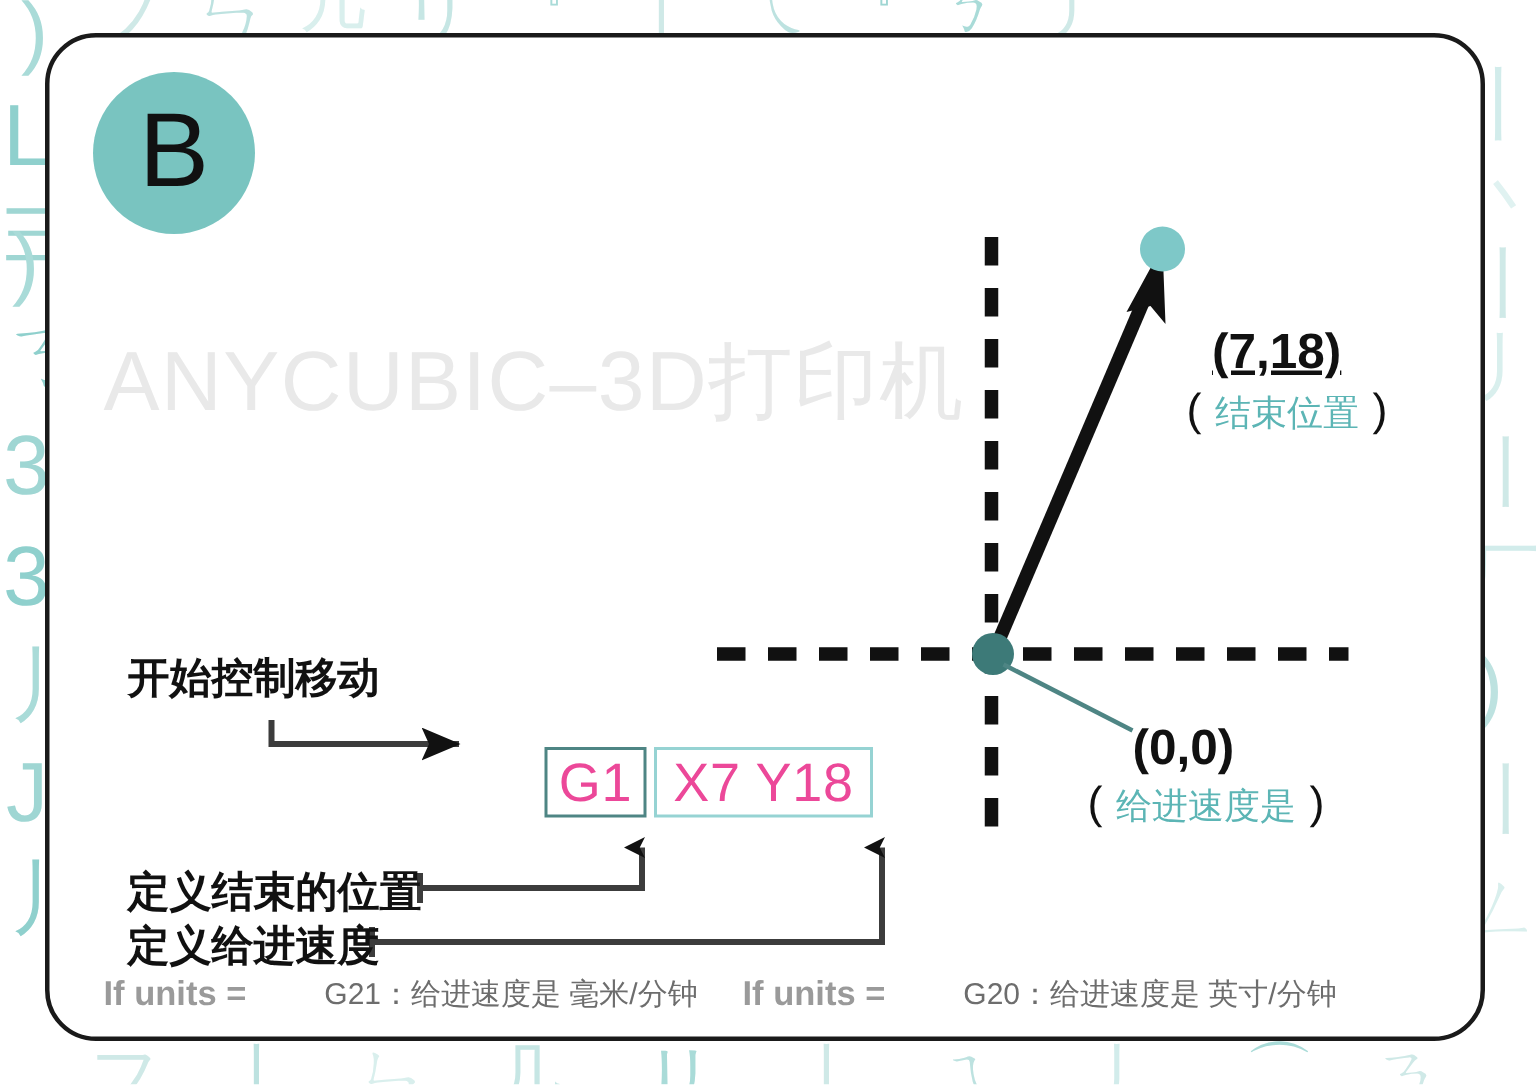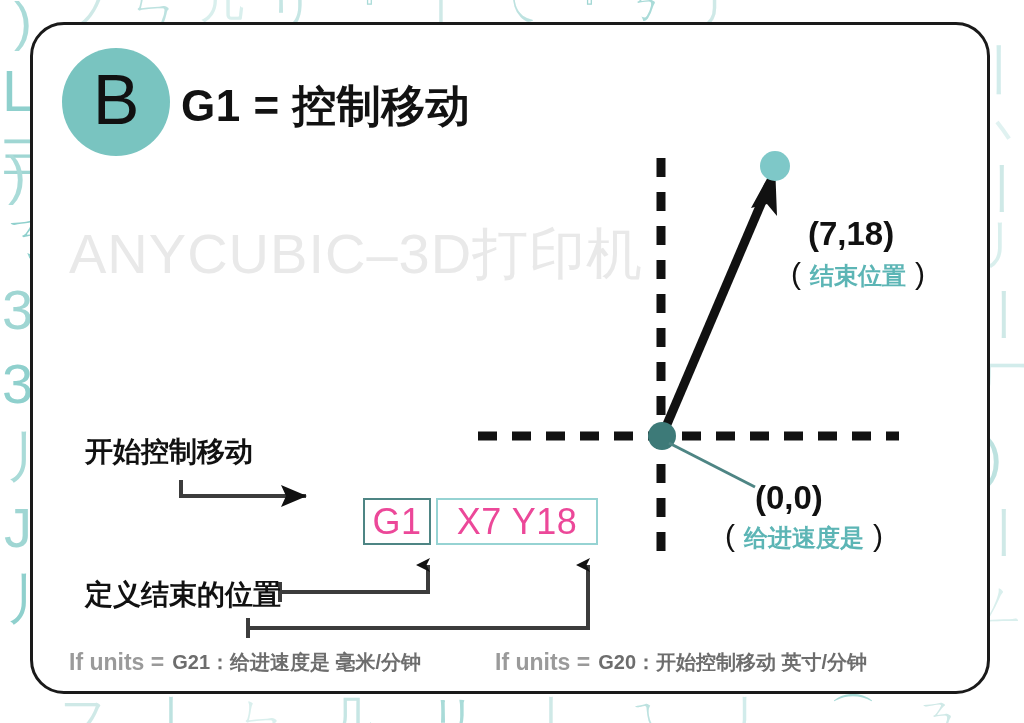--- a/index.html
+++ b/index.html
@@ -115,21 +115,21 @@
     align-items: baseline;
     gap: 9px;
   }
   .coord-sub .paren {
     font-size: 30px;
     font-weight: 400;
     color: #111111;
   }
   .coord-sub .teal-text {
     color: #5cb5b5;
-    font-weight: bold;
+    font-weight: normal;
     font-size: 24px;
   }
 
   
   .gcode-box {
     position: absolute;
     box-sizing: border-box;
     display: flex;
     align-items: center;
     justify-content: center;
@@ -145,21 +145,21 @@
   #g1-box {
     left: 330px;
     top: 473px;
     width: 68px;
     height: 47px;
     border: 2px solid #4e8584;
   }
   #xy-box {
     left: 403px;
     top: 473px;
-    width: 162px;
+    width: 146px;
     height: 47px;
     border: 2px solid #96d3d3;
   }
   #f500-text {
     position: absolute;
     left: 552px;
     top: 474px;
     font-size: 37px;
     font-weight: 500;
     color: #111111;
@@ -183,22 +183,23 @@
     gap: 8px;
     white-space: nowrap;
   }
   .footer-item .lead {
     font-size: 23px;
     font-weight: bold;
     color: #9a9a9a;
   }
   .footer-item .body {
     font-size: 20px;
-    font-weight: 700;
+    font-weight: 400;
     color: #6d6d6d;
+    margin-left: 44px;
   }
 </style>
 </head>
 <body>
 
 <div id="root">
 
   <div class="bg-layer" id="bg-layer">
       <span class="bg-glyph" style="left: 14px; top: -6px; font-size: 54px; color: rgb(169, 219, 216);">)</span>
       <span class="bg-glyph" style="left: 60px; top: -14px; font-size: 48px; color: rgb(207, 233, 231);">フ</span>
@@ -244,21 +245,20 @@
     </div>
 
   <div class="card">
 
     <div class="watermark">ANYCUBIC–3D打印机</div>
 
     <div class="badge-circle">
       <span class="badge-letter">B</span>
     </div>
 
-    <div class="title">G1 = 控制移动</div>
 
     <svg class="diagram" viewBox="0 0 960 672">
       <defs>
         <marker id="arrowUp" markerWidth="14" markerHeight="14" refX="7" refY="12" orient="auto" markerUnits="userSpaceOnUse">
           <path d="M7,0 L14,14 L7,10.5 L0,14 Z" fill="#111111"></path>
         </marker>
         <marker id="arrowRight" markerWidth="26" markerHeight="22" refX="25" refY="11" orient="auto" markerUnits="userSpaceOnUse">
           <path d="M26,11 L0,22 L5,11 L0,0 Z" fill="#111111"></path>
         </marker>
       </defs>
@@ -278,21 +278,21 @@
 
       <polyline points="148,455 148,471 273,471" fill="none" stroke="#3c3c3c" stroke-width="4" marker-end="url(#arrowRight)"></polyline>
 
       <polyline points="247,567 395,567 395,540" fill="none" stroke="#3c3c3c" stroke-width="4" marker-end="url(#arrowUp)"></polyline>
       <line x1="247" y1="557" x2="247" y2="577" stroke="#3c3c3c" stroke-width="4"></line>
 
       <polyline points="215,603 555,603 555,540" fill="none" stroke="#3c3c3c" stroke-width="4" marker-end="url(#arrowUp)"></polyline>
       <line x1="215" y1="593" x2="215" y2="613" stroke="#3c3c3c" stroke-width="4"></line>
     </svg>
 
-    <div class="coord-label" style="left:775px; top:190px;">(7,18)</div>
+    <div class="coord-label" style="left:775px; top:190px;text-decoration:underline;">(7,18)</div>
     <div class="coord-sub" style="left:758px; top:232px;">
       <span class="paren">(</span>
       <span class="teal-text">结束位置</span>
       <span class="paren">)</span>
     </div>
 
     <div class="coord-label" style="left:722px; top:454px;">(0,0)</div>
     <div class="coord-sub" style="left:692px; top:494px;">
       <span class="paren">(</span>
       <span class="teal-text">给进速度是</span>
@@ -301,24 +301,25 @@
 
     <div class="gcode-box" id="g1-box">
       <span class="txt">G1</span>
     </div>
     <div class="gcode-box" id="xy-box">
       <span class="txt">X7 Y18</span>
     </div>
 
     <div class="anno" style="left:52px; top:408px;">开始控制移动</div>
     <div class="anno" style="left:52px; top:551px;">定义结束的位置</div>
+    <div class="anno" style="left:52px; top:587px;">定义给进速度</div>
 
     <div class="footer-item" style="left:36px; top:624px;">
       <span class="lead">If units =</span>
       <span class="body">G21：给进速度是 毫米/分钟</span>
     </div>
     <div class="footer-item" style="left:462px; top:624px;">
       <span class="lead">If units =</span>
-      <span class="body">G20：开始控制移动 英寸/分钟</span>
+      <span class="body">G20：给进速度是 英寸/分钟</span>
     </div>
 
   </div>
 </div>
 
 </body></html>

